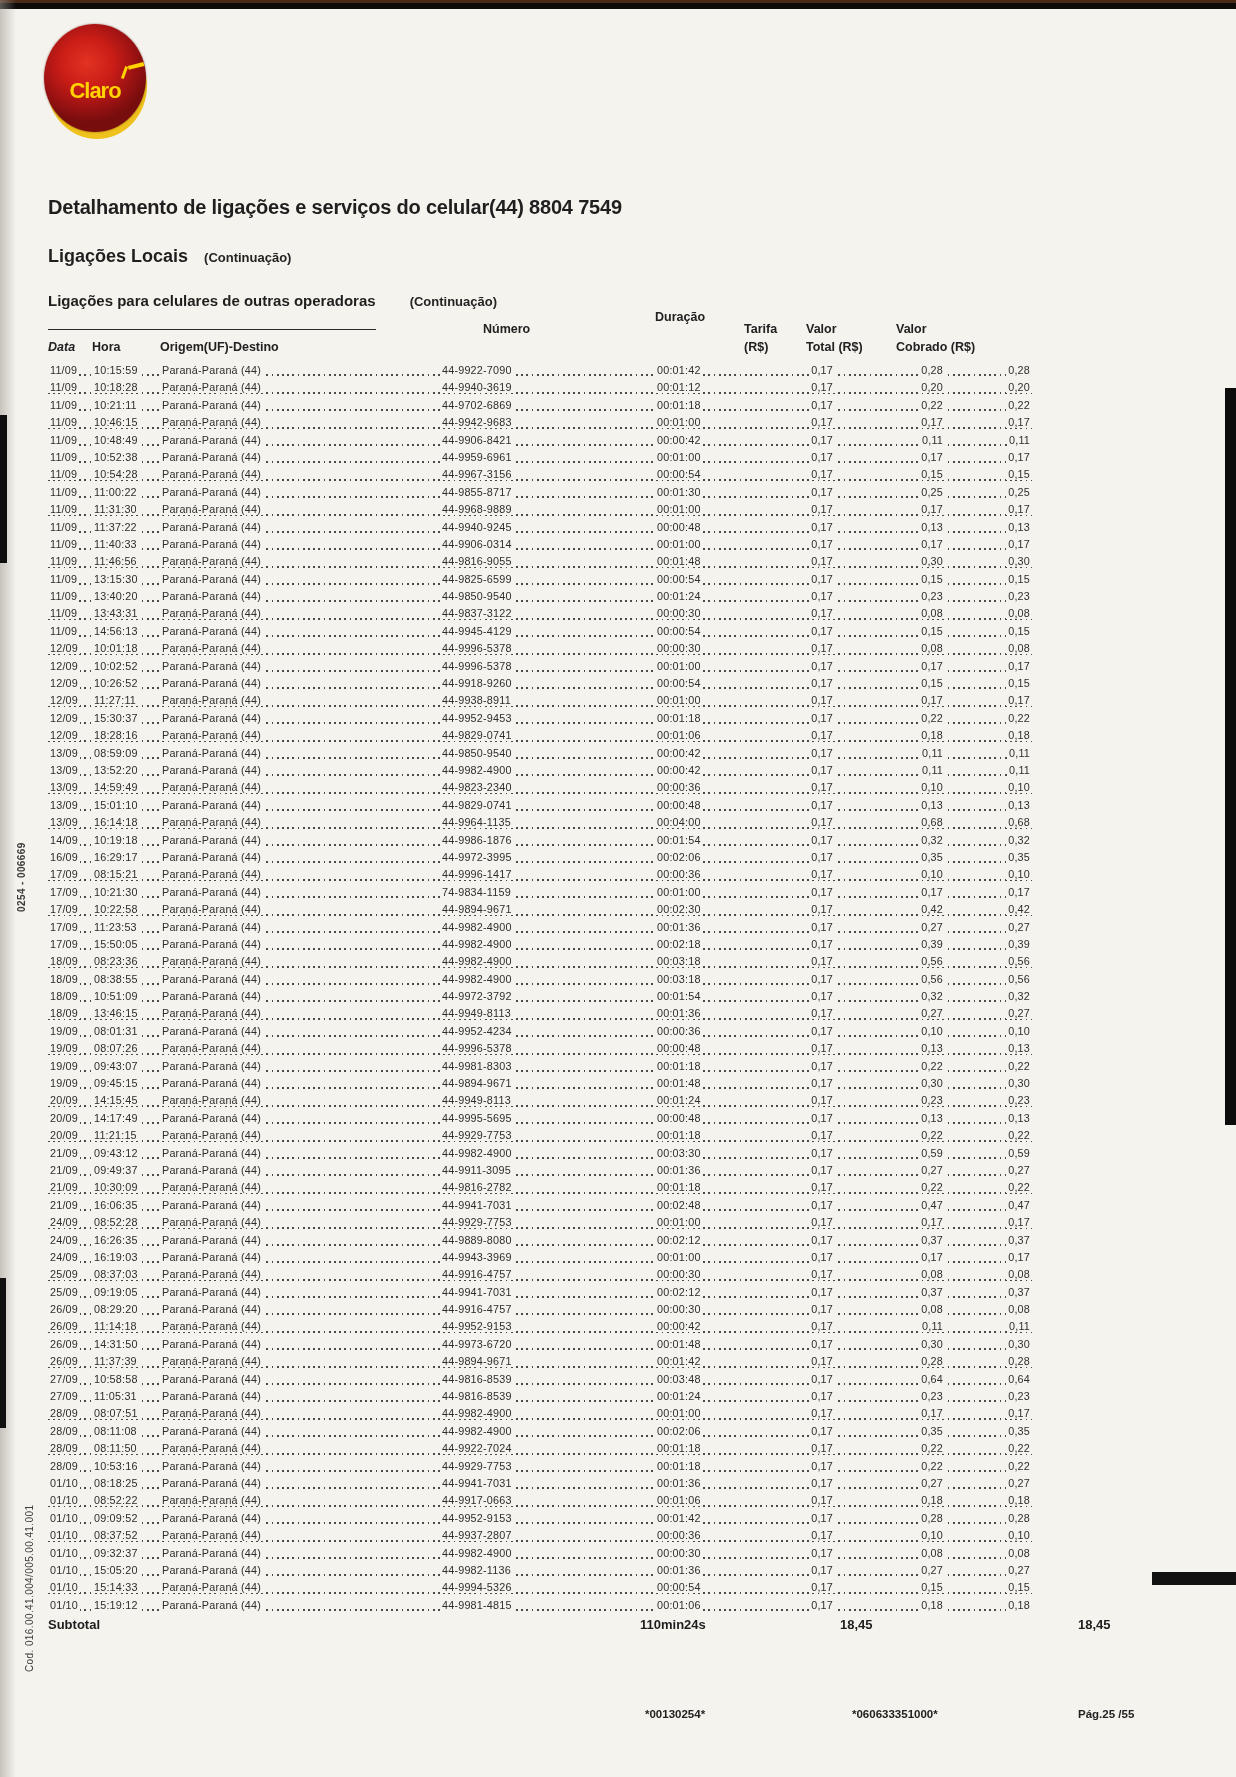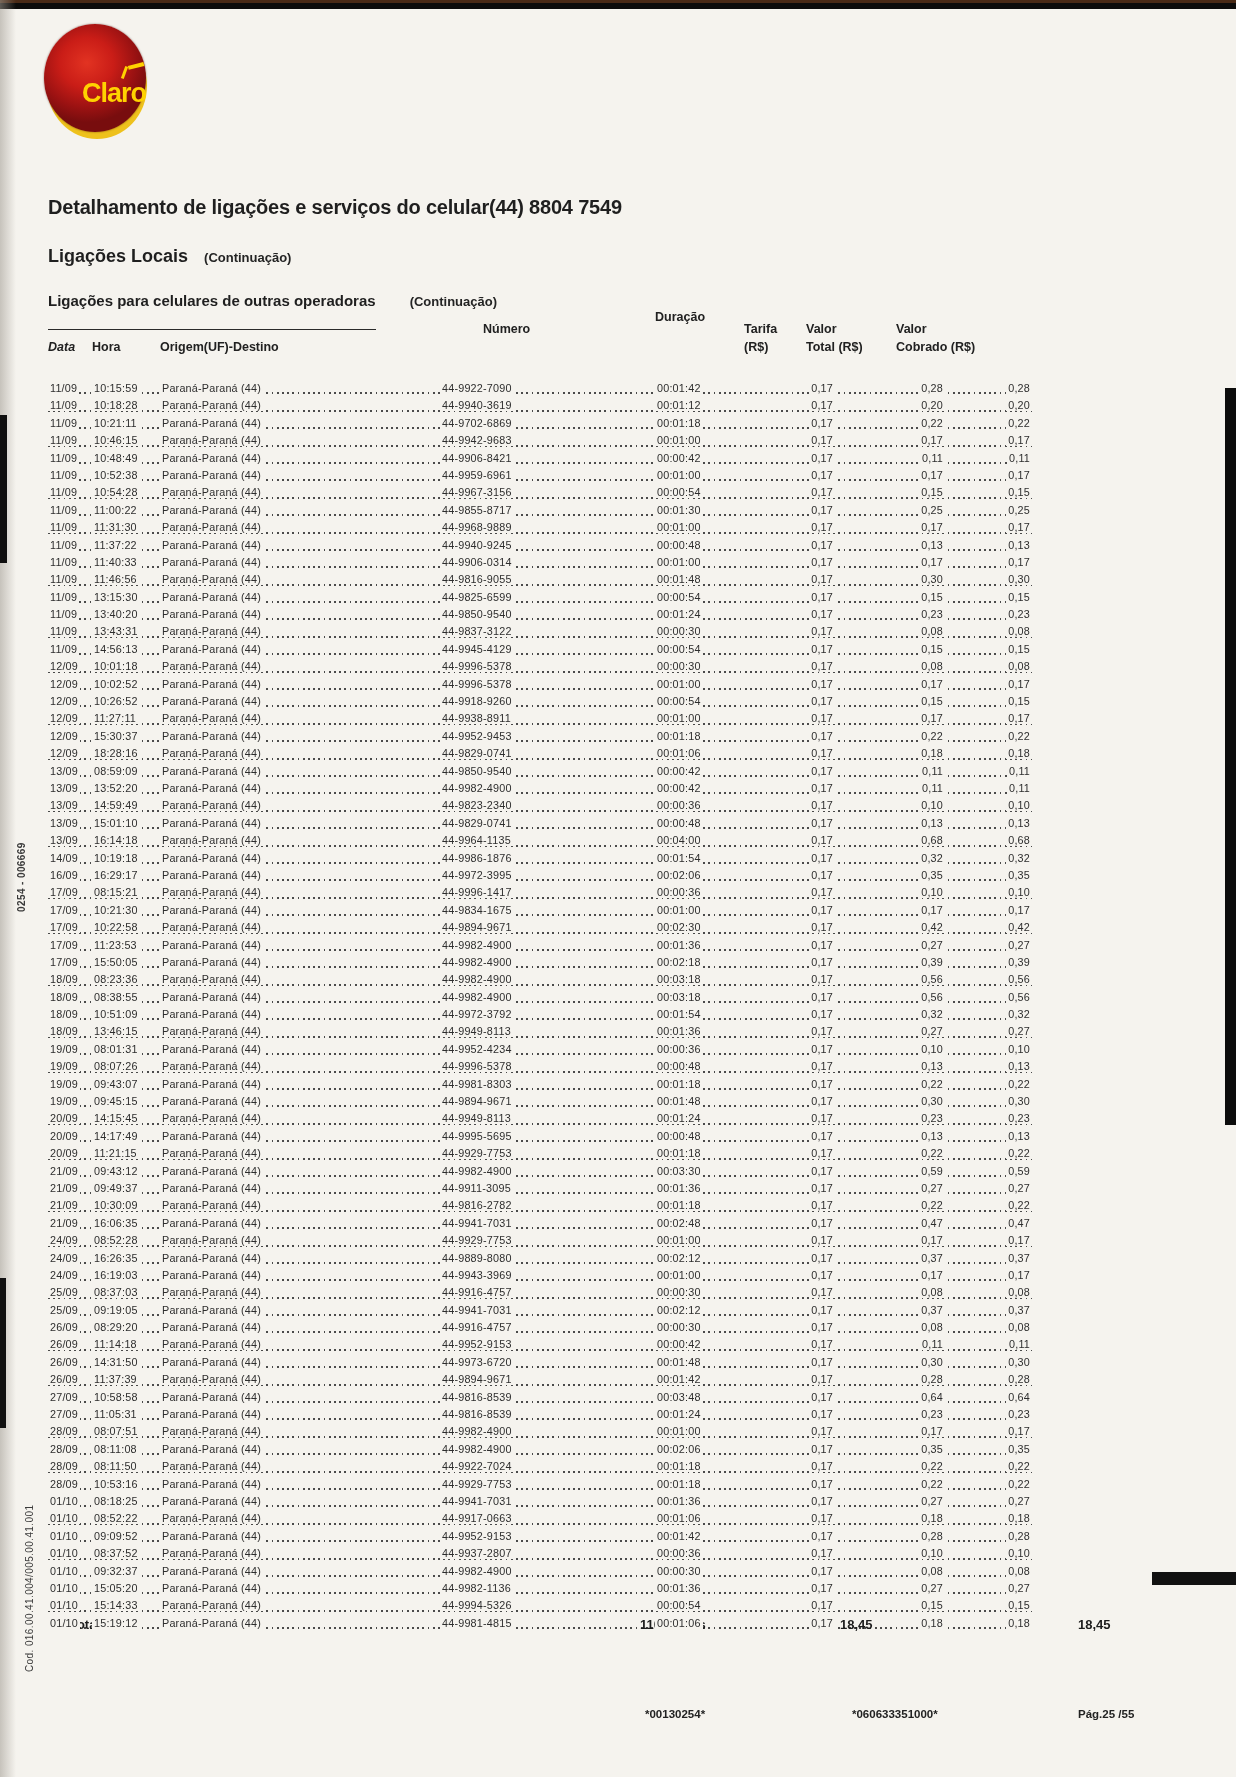--- a/index.html
+++ b/index.html
@@ -24,42 +24,42 @@
   .speck-1 { left:79px; top:56px; width:9px; height:4px; background:#111; transform:rotate(28deg); border-radius:2px; }
   .speck-2 { left:68px; top:96px; width:14px; height:4px; background:#151515; transform:rotate(-30deg); border-radius:2px; }
 
   
   .logo { left:44px; top:24px; width:108px; height:116px; }
   .logo .glow { position:absolute; left:3px; top:9px; width:100px; height:106px;
     border-radius:50%; background:#eec11c; }
   .logo .ball { position:absolute; left:0; top:0; width:102px; height:108px; border-radius:50%;
     background:radial-gradient(ellipse 62% 55% at 42% 36%, #e23322 0%, #ca1d17 42%, #9b1212 76%, #780d0e 100%);
     box-shadow:0 0 2px rgba(60,10,5,.6); }
-  .logo .word { position:absolute; left:0; width:102px; top:54px; text-align:right;
-    color:#ffd200; font-weight:700; font-size:27px; letter-spacing:-1px; }
+  .logo .word { position:absolute; left:0; width:102px; top:54px; text-align:center;
+    color:#ffd200; font-weight:700; font-size:22px; letter-spacing:-1px; }
   .logo .acc-tick { position:absolute; top:42px; right:26px; width:3px; height:13px;
     background:#ffd200; transform:rotate(20deg); }
   .logo .acc-dash { position:absolute; top:40px; right:8px; width:16px; height:3.5px;
     background:#ffd200; transform:rotate(-14deg); }
 
   
   .doc-title { left:48px; top:196px; font-size:20px; font-weight:700; letter-spacing:-.2px; color:#1f1f1f; }
   .sec1 { left:48px; top:246px; }
   .sec1 .t { font-size:18px; font-weight:700; color:#1f1f1f; }
   .sec1 .n { font-size:13px; font-weight:600; margin-left:16px; color:#242424; }
   .sec2 { left:48px; top:292px; }
   .sec2 .t { font-size:15px; font-weight:700; color:#1f1f1f;
     border-bottom:1.6px solid #2a2a2a; padding-bottom:20px; }
   .sec2 .n { font-size:13px; font-weight:700; margin-left:34px; color:#242424; }
 
   
   .th { position:absolute; font-size:12.5px; font-weight:600; color:#212121; white-space:nowrap; }
 
   
-  .rows { left:48px; top:362px; width:984px;margin-top:18px; }
+  .rows { left:48px; top:362px; width:984px; }
   .trow { position:relative; display:grid;
     grid-template-columns:44px 68px 280px 215px 90px 90px 110px 87px;
     height:17.4px; line-height:17.4px; }
   .trow::before { content:""; position:absolute; left:0; right:0; bottom:3px; height:2px; z-index:0;
     background-image:repeating-linear-gradient(90deg, #4a4a4a 0 1.8px, transparent 1.8px 5.2px); }
   .tcell { position:relative; z-index:1; white-space:nowrap; font-size:10.8px; color:#2d2d2d; letter-spacing:.2px; }
   .tcell .v { background:#f5f3ee; padding:0 2px; }
   .c-tarifa, .c-total, .c-cobrado { text-align:right; }
 
   
@@ -420,21 +420,21 @@
       <div class="tcell c-numero"><span class="v">44-9996-1417</span></div>
       <div class="tcell c-duracao"><span class="v">00:00:36</span></div>
       <div class="tcell c-tarifa"><span class="v">0,17</span></div>
       <div class="tcell c-total"><span class="v">0,10</span></div>
       <div class="tcell c-cobrado"><span class="v">0,10</span></div>
     </div>
     <div class="trow">
       <div class="tcell c-data"><span class="v">17/09</span></div>
       <div class="tcell c-hora"><span class="v">10:21:30</span></div>
       <div class="tcell c-origem"><span class="v">Paraná-Paraná (44)</span></div>
-      <div class="tcell c-numero"><span class="v">44-9834-1675</span></div>
+      <div class="tcell c-numero"><span class="v">74-9834-1159</span></div>
       <div class="tcell c-duracao"><span class="v">00:01:00</span></div>
       <div class="tcell c-tarifa"><span class="v">0,17</span></div>
       <div class="tcell c-total"><span class="v">0,17</span></div>
       <div class="tcell c-cobrado"><span class="v">0,17</span></div>
     </div>
     <div class="trow">
       <div class="tcell c-data"><span class="v">17/09</span></div>
       <div class="tcell c-hora"><span class="v">10:22:58</span></div>
       <div class="tcell c-origem"><span class="v">Paraná-Paraná (44)</span></div>
       <div class="tcell c-numero"><span class="v">44-9894-9671</span></div>

